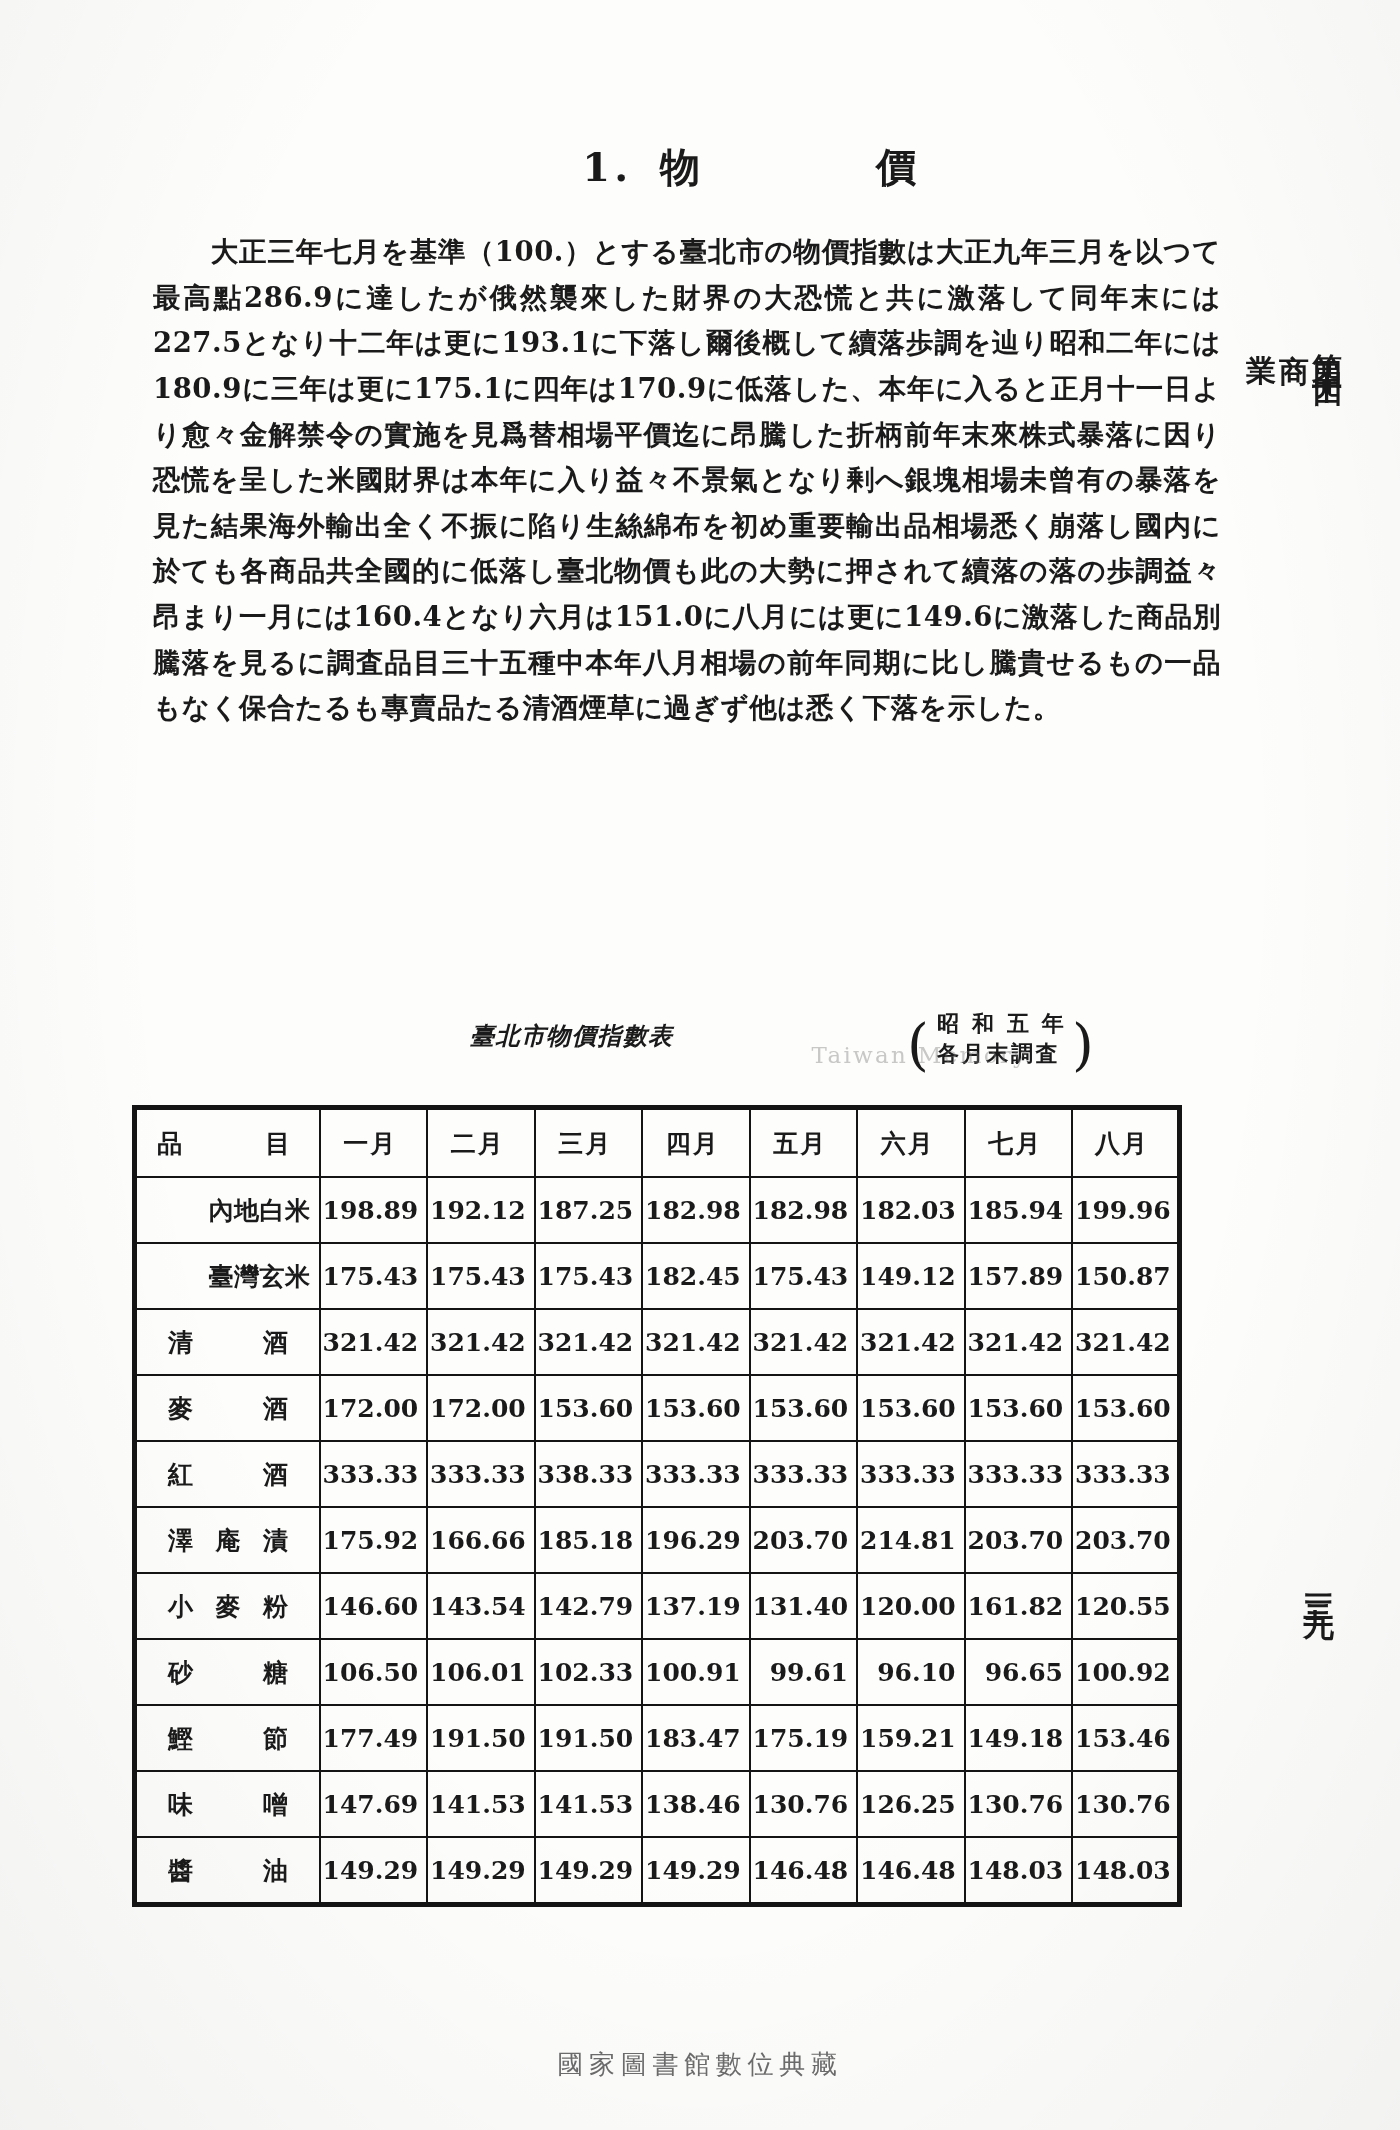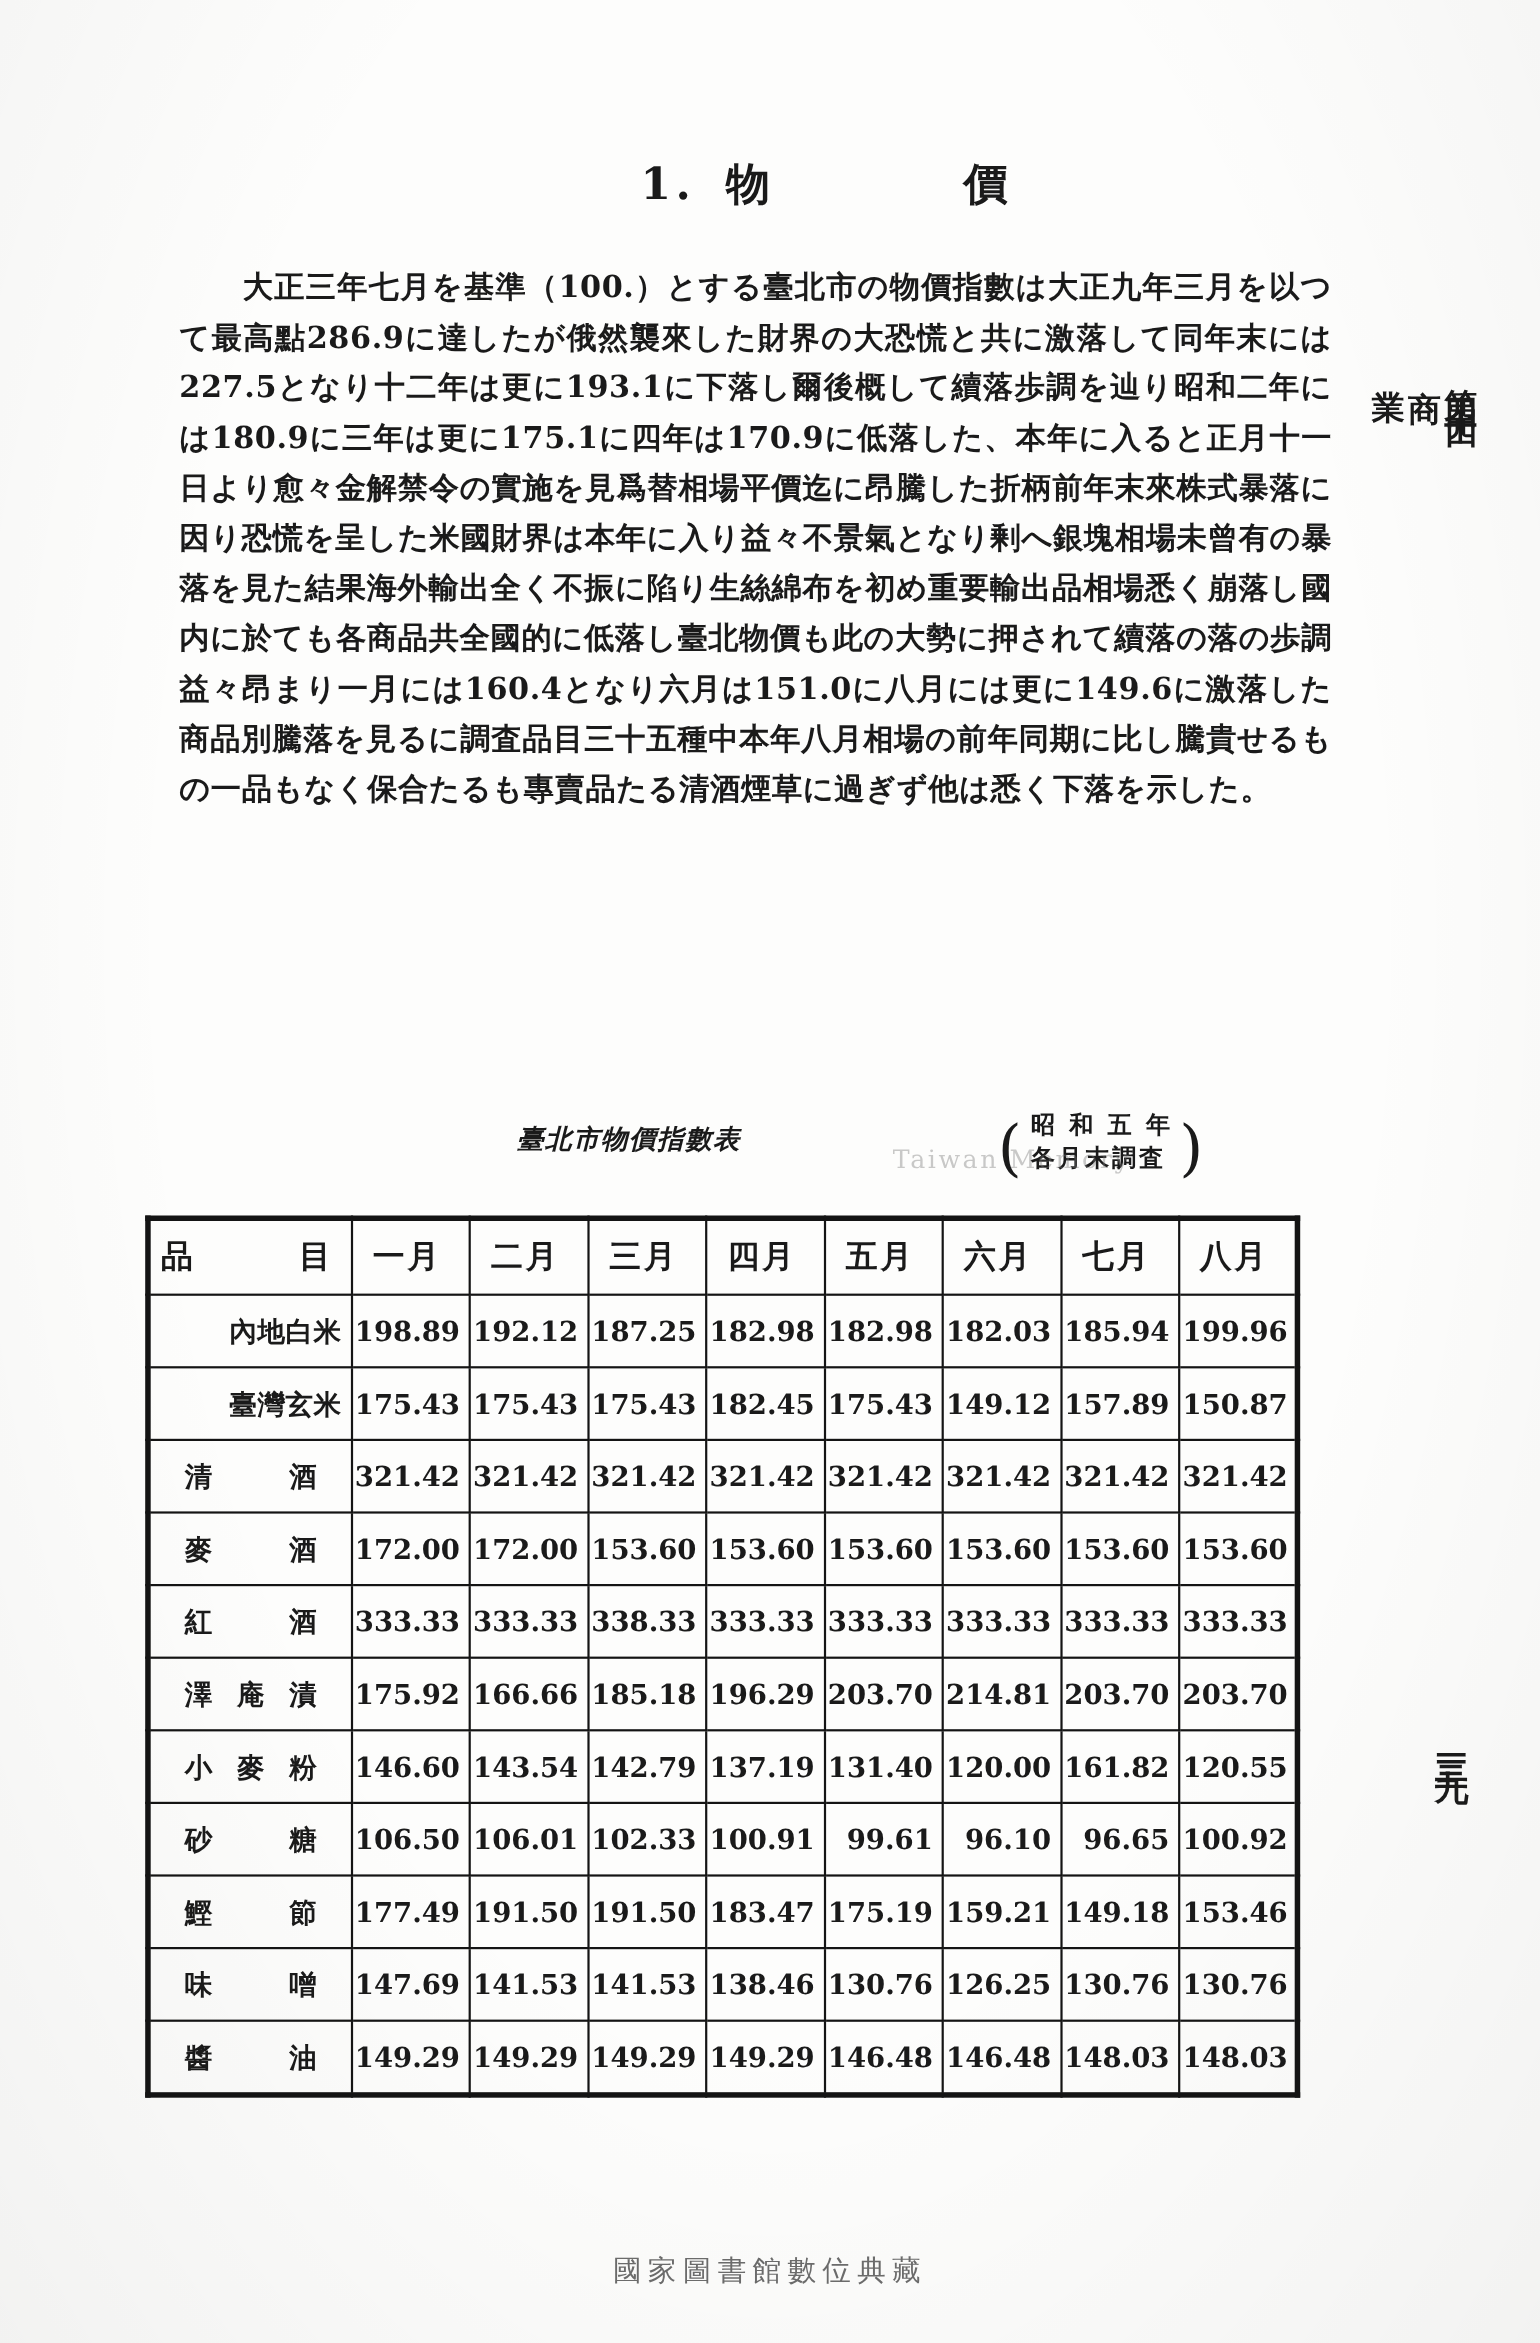--- a/index.html
+++ b/index.html
@@ -50,21 +50,21 @@
     top: 228px;
     left: 152px;
     width: 1070px;
     font-size: 27.5px;
     line-height: 1.66;
     text-align: justify;
     letter-spacing: 0.02em;
     font-weight: 600;
   }
   .body-text p {
-    margin: 11px;
+    margin: 1px;
     text-indent: 2.1em;
   }
 
   
   .side-label {
     position: absolute;
     right: 56px;
     top: 330px;
     width: 46px;
     writing-mode: vertical-rl;
@@ -163,21 +163,21 @@
   table.price th, table.price td {
     height: 64px;
     font-size: 25px;
     font-weight: 700;
     text-align: right;
     padding: 0 8px 0 2px;
     font-family: "DejaVu Serif", "Liberation Serif", serif;
   }
   table.price th {
     text-align: center;
-    font-size: 29px;
+    font-size: 25px;
     letter-spacing: 0.08em;
     height: 66px;
   }
   col.itemcol { width: 185px; }
   .item-cell {
     text-align: center;
     padding-left: 22px !important;
     font-size: 28px;
     letter-spacing: 0.02em;
   }

